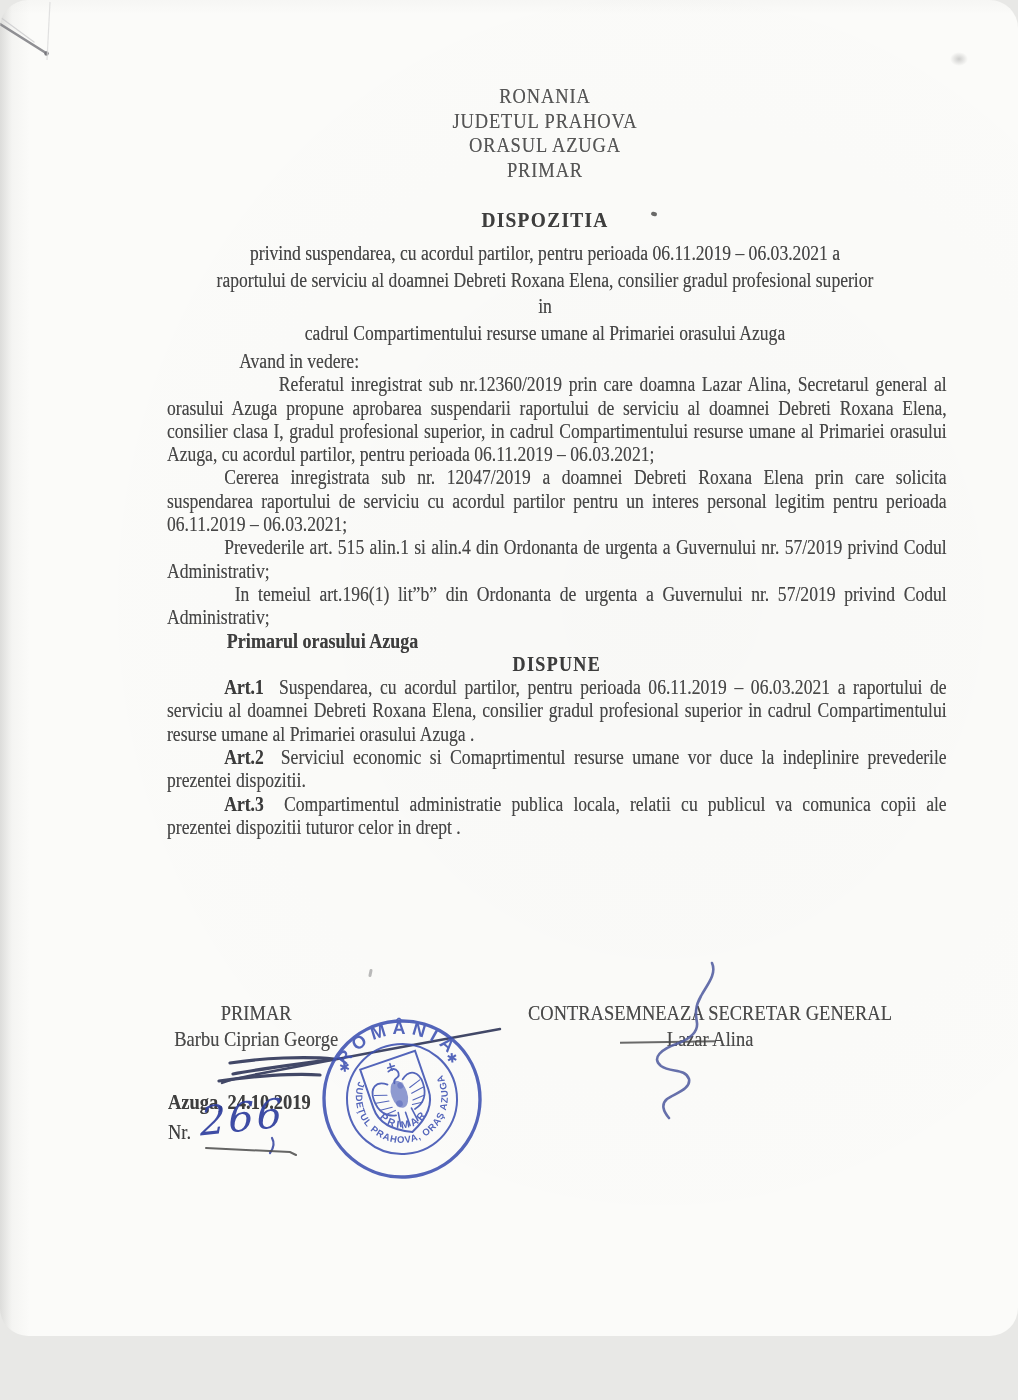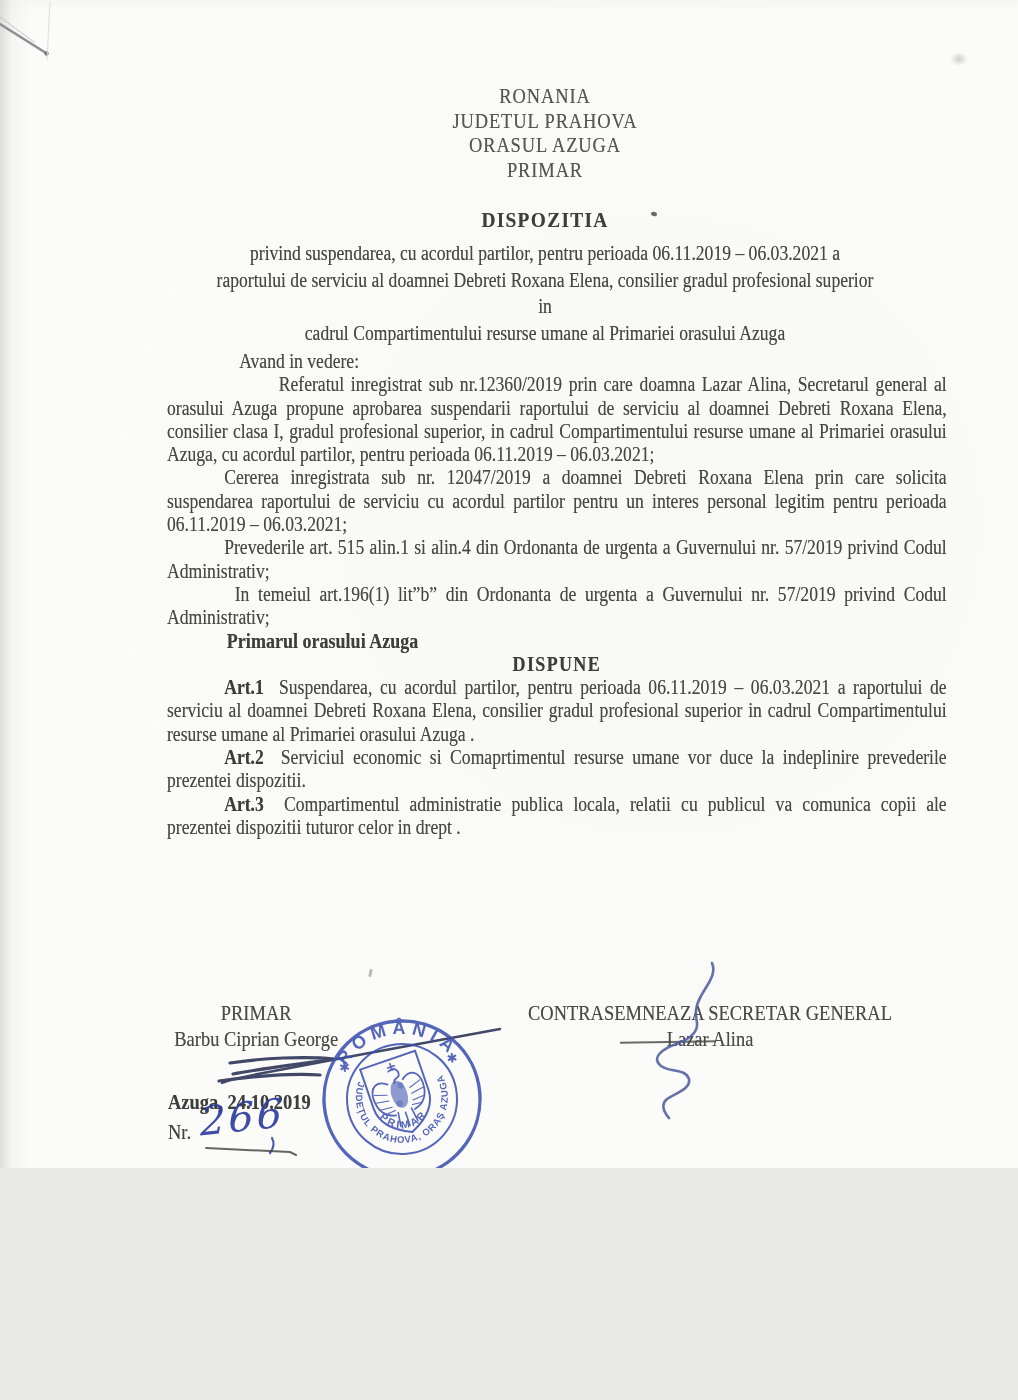--- a/index.html
+++ b/index.html
@@ -1,24 +1,25 @@
 <!DOCTYPE html>
 <html><head>
 <meta charset="utf-8">
 <style>
   html,body{margin:0;padding:0;background:#e8e8e6;}
   .page{
-    position:relative;width:1018px;height:1168px;margin:0 auto;overflow:hidden;
+    position:relative;width:1018px;height:1336px;margin:0 auto;overflow:hidden;
     background:
       linear-gradient(90deg, rgba(150,150,148,.30) 0px, rgba(205,205,202,.14) 12px, rgba(250,250,248,0) 30px),
       linear-gradient(180deg, rgba(190,190,188,.08) 0px, rgba(250,250,248,0) 14px),
       radial-gradient(ellipse at 65% 45%, rgba(0,0,0,0.012), rgba(0,0,0,0) 70%),
       #fbfbf9;
     font-family:"Liberation Serif", serif;
     color:#474747;
+    border-radius:28px;
   }
   .txt{text-shadow:0 0 .5px rgba(80,80,80,.55);}
   .sx{transform:scaleX(0.88);}
   .letterhead{
     position:absolute;top:84px;left:167px;width:756px;text-align:center;
     font-size:21px;line-height:24.5px;letter-spacing:1px;color:#555;
     transform-origin:50% 0;
   }
   .title-block{
     position:absolute;top:207px;left:167px;width:756px;text-align:center;

